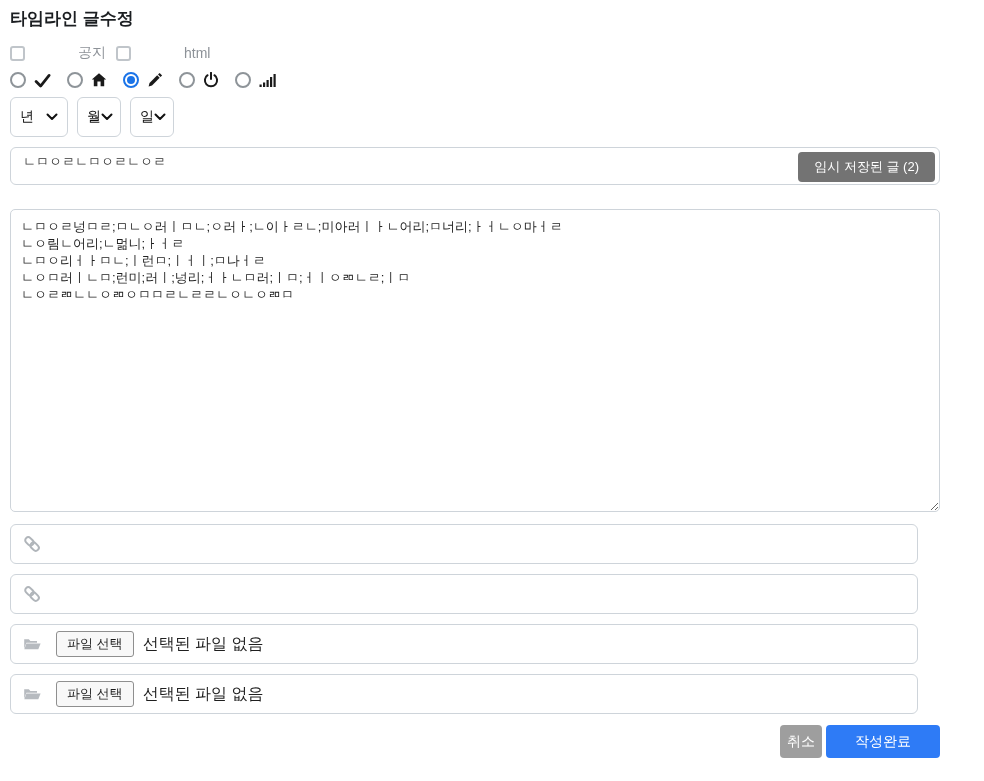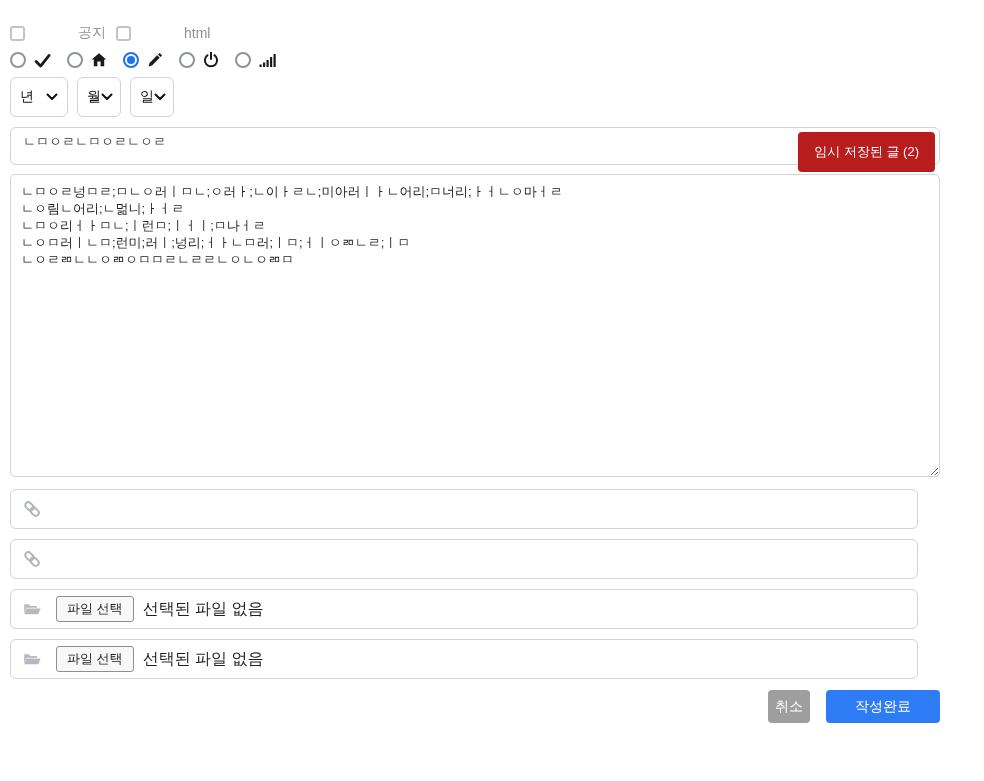--- a/index.html
+++ b/index.html
@@ -27,48 +27,49 @@
   .select-row { margin-top: 7px; display: flex; gap: 9px; }
   .dsel { height: 40px; border: 1px solid #ced4da; border-radius: 6px; background: #fff; display: flex; align-items: center; justify-content: space-between; padding: 0 9px; font-size: 14px; color: #111; }
   .dsel .sel-label { pointer-events: none; }
   .dsel-year { width: 58px; }
   .dsel-month { width: 44px; }
   .dsel-day { width: 44px; }
 
   
   .title-row { position: relative; margin-top: 10px; width: 930px; }
   .title-input { width: 100%; height: 38px; border: 1px solid #ced4da; border-radius: 6px; padding: 0 145px 8px 12px; font-size: 13px; color: #333; font-family: inherit; outline: none; }
-  .draft-btn { position: absolute; top: 5px; right: 5px; height: 40px; background: #b91c1c; color: #fff; border: none; border-radius: 4px; font-size: 13px; padding: 4px 16px; font-family: inherit; cursor: pointer; }
-
-  
-  .content-ta { display: block; margin-top: 9px; width: 930px; height: 303px; border: 1px solid #ced4da; border-radius: 5px; padding: 8px 10px; font-size: 13px; line-height: 17px; color: #222; font-family: inherit; resize: both; outline: none; }
+  .draft-btn { position: absolute; top: 5px; right: 5px; height: 30px; background: #737373; color: #fff; border: none; border-radius: 4px; font-size: 13px; padding: 4px 16px; font-family: inherit; cursor: pointer; }
+
+  
+  .content-ta { display: block; margin-top: 24px; width: 930px; height: 303px; border: 1px solid #ced4da; border-radius: 5px; padding: 8px 10px; font-size: 13px; line-height: 17px; color: #222; font-family: inherit; resize: both; outline: none; }
 
   
   .icon-row { margin-top: 10px; width: 908px; height: 40px; border: 1px solid #ced4da; border-radius: 6px; background: #fff; display: flex; align-items: center; padding: 0 12px; }
   .icon-row.first-gap { margin-top: 12px; }
   .icon-row .row-icon { flex: 0 0 auto; margin-right: 14px; display: flex; align-items: center; }
   .bare-input { flex: 1 1 auto; border: none; outline: none; font-size: 13px; color: #333; font-family: inherit; background: transparent; height: 100%; }
 
   
   .file-btn { display: inline-block; border: 1px solid #8f8f8f; border-radius: 3px; background: #f8f8f8; font-size: 13px; color: #1a1a1a; padding: 3px 10px; margin-right: 9px; cursor: pointer; }
   .file-status { font-size: 16px; color: #1f1f1f; }
 
   
-  .footer { margin-top: 11px; width: 930px; display: flex; justify-content: flex-end; gap: 16px; }
+  .footer { margin-top: 11px; width: 930px; display: flex; justify-content: flex-end; gap: 4px; }
   .btn { border: none; border-radius: 4px; color: #fff; font-size: 14px; height: 33px; font-family: inherit; cursor: pointer; }
   .btn-cancel { background: #9e9e9e; padding: 0 7px; }
   .btn-submit { background: #2e7bf6; padding: 0 29px; }
 
   .chev { display: block; }
 </style>
 </head>
 <body>
 
 <div class="page">
 
+  <h1 class="page-title">타임라인 글수정</h1>
 
   <div class="check-row">
     <label class="check-group">
       <span class="cb"></span>
       <span class="muted-label">공지</span>
     </label>
     <label class="check-group">
       <span class="cb"></span>
       <span class="muted-label">html</span>
     </label>

